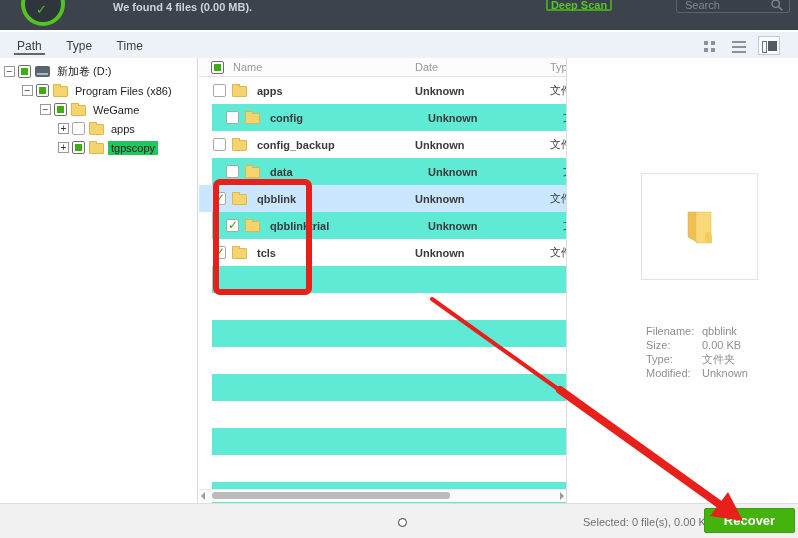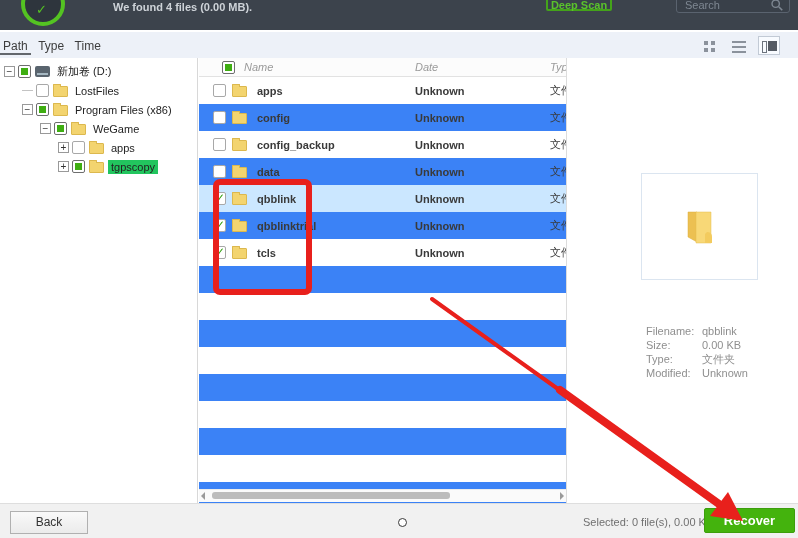--- a/index.html
+++ b/index.html
@@ -19,21 +19,21 @@
   .searchbox{position:absolute;left:676px;top:-13px;width:114px;height:26px;background:#394049;
              border:1px solid #5a636f;border-radius:3px;box-sizing:border-box;display:flex;align-items:flex-end;}
   .searchbox input{flex:1;background:transparent;border:none;outline:none;color:#aab1ba;
                    font-size:11px;padding:0 0 1px 8px;width:80px;font-family:inherit;}
   .searchbox input::placeholder{color:#7e8792;}
   .mag{width:14px;height:14px;margin:0 5px 0 0;}
 
   
   .toolbar{position:absolute;left:0;top:30px;width:798px;height:28px;background:#edf1f8;
            border-top:2px solid #fff;box-sizing:border-box;}
-  .tab{display:inline-block;margin-top:5px;font-size:12px;color:#3d3d3d;
+  .tab{display:inline-block;margin-left:14px;margin-top:5px;font-size:12px;color:#3d3d3d;
        padding:2px 3px 0 3px;cursor:pointer;}
   .tab.active{border-bottom:2px solid #63676c;}
   .viewicons{position:absolute;right:18px;top:4px;display:flex;align-items:center;gap:9px;}
   .vic{width:20px;height:18px;position:relative;cursor:pointer;}
   .vic.grid::before{content:'';position:absolute;left:4px;top:4px;width:4px;height:4px;background:#8b929c;
        box-shadow:7px 0 #8b929c,0 7px #8b929c,7px 7px #8b929c;}
   .vic.lines::before{content:'';position:absolute;left:3px;top:4px;width:14px;height:2px;background:#8b929c;
        box-shadow:0 5px #8b929c,0 10px #8b929c;}
   .vic.prev{border:1px solid #c2cad5;background:#f8fbff;width:22px;height:19px;box-sizing:border-box;}
   .vic.prev::before{content:'';position:absolute;left:3px;top:4px;width:3px;height:10px;border:1px solid #6c737d;}
@@ -56,27 +56,27 @@
   .folder-s{width:15px;height:11px;background:#f3d46f;border:1px solid #dcb84e;border-radius:1px;
             position:relative;flex:none;margin:2px 4px 0 4px;box-sizing:border-box;}
   .folder-s::before{content:'';position:absolute;top:-3px;left:-1px;width:6px;height:2px;background:#f3d46f;
             border:1px solid #dcb84e;border-bottom:none;border-radius:1px 1px 0 0;}
   .tlabel{padding:1px 3px;}
   .tlabel.sel{background:#22c55e;}
 
   
   .list{position:absolute;left:199px;top:58px;width:367px;height:445px;background:#fff;overflow:hidden;}
   .lheader{height:19px;background:#fcfcfc;border-bottom:1px solid #e2e2e2;display:flex;align-items:center;
-           padding-left:23px;font-size:11px;color:#9a9a9a;position:relative;box-sizing:border-box;font-style:italic;}
+           padding-left:12px;font-size:11px;color:#9a9a9a;position:relative;box-sizing:border-box;}
   .lheader .hname{margin-left:9px;}
   .hdate{position:absolute;left:216px;}
   .htype{position:absolute;left:351px;white-space:nowrap;}
   .lrow{height:27px;display:flex;align-items:center;padding-left:14px;font-size:11px;color:#333;
         position:relative;box-sizing:border-box;}
-  .lrow.stripe{background:#3b82f6;}
+  .lrow.stripe{background:#5eead4;margin-left:13px;}
   .lrow.sel{background:#cbe7ff;}
   .lrow .folder-s{margin-left:6px;}
   .lrow .fname{margin-left:6px;font-weight:bold;color:#3a3a3a;}
   .cdate{position:absolute;left:216px;font-weight:bold;color:#3a3a3a;}
   .ctype{position:absolute;left:351px;white-space:nowrap;color:#3a3a3a;}
   .hscroll{position:absolute;left:0;top:431px;width:367px;height:12px;background:#fafafa;border-top:1px solid #ececec;}
   .hthumb{position:absolute;left:13px;top:2px;width:238px;height:7px;background:#bcbcbc;border-radius:3px;cursor:pointer;}
   .harrow{position:absolute;top:2px;width:0;height:0;border:4px solid transparent;}
   .harrow.left{left:2px;border-right-color:#9a9a9a;border-left:none;}
   .harrow.right{right:2px;border-left-color:#9a9a9a;border-right:none;}
@@ -139,26 +139,20 @@
 </div>
 
 <div class="tree" id="tree">
     <div class="tree-row" style="padding-left: 4px;">
       <span class="exp">−</span>
       <span class="cb sq"></span>
       <span class="drive"></span>
       <span class="tlabel">新加卷 (D:)</span>
     </div>
     <div class="tree-row" style="padding-left: 22px;">
-      <span class="conn"></span>
-      <span class="cb"></span>
-      <span class="folder-s"></span>
-      <span class="tlabel">LostFiles</span>
-    </div>
-    <div class="tree-row" style="padding-left: 22px;">
       <span class="exp">−</span>
       <span class="cb sq"></span>
       <span class="folder-s"></span>
       <span class="tlabel">Program Files (x86)</span>
     </div>
     <div class="tree-row" style="padding-left: 40px;">
       <span class="exp">−</span>
       <span class="cb sq"></span>
       <span class="folder-s"></span>
       <span class="tlabel">WeGame</span>
@@ -273,21 +267,20 @@
         <span class="fvalue">文件夹</span>
       </div>
       <div class="frow">
         <span class="flabel">Modified:</span>
         <span class="fvalue">Unknown</span>
       </div>
     </div>
 </div>
 
 <div class="bottombar">
-  <div class="backbtn">Back</div>
   <div class="seltext">Selected: 0 file(s), 0.00 KB</div>
   <div class="recoverbtn">Recover</div>
 </div>
 
 <svg class="overlay">
   <rect x="216" y="182" width="93" height="110" rx="4" fill="none" stroke="#e8201c" stroke-width="6"></rect>
   <line x1="432" y1="299" x2="565" y2="394" stroke="#e8201c" stroke-width="4" stroke-linecap="round"></line>
   <line x1="560" y1="390" x2="719" y2="504" stroke="#e8201c" stroke-width="8" stroke-linecap="round"></line>
   <polygon points="743,521 710,516 728,492" fill="#e8201c"></polygon>
 </svg>

